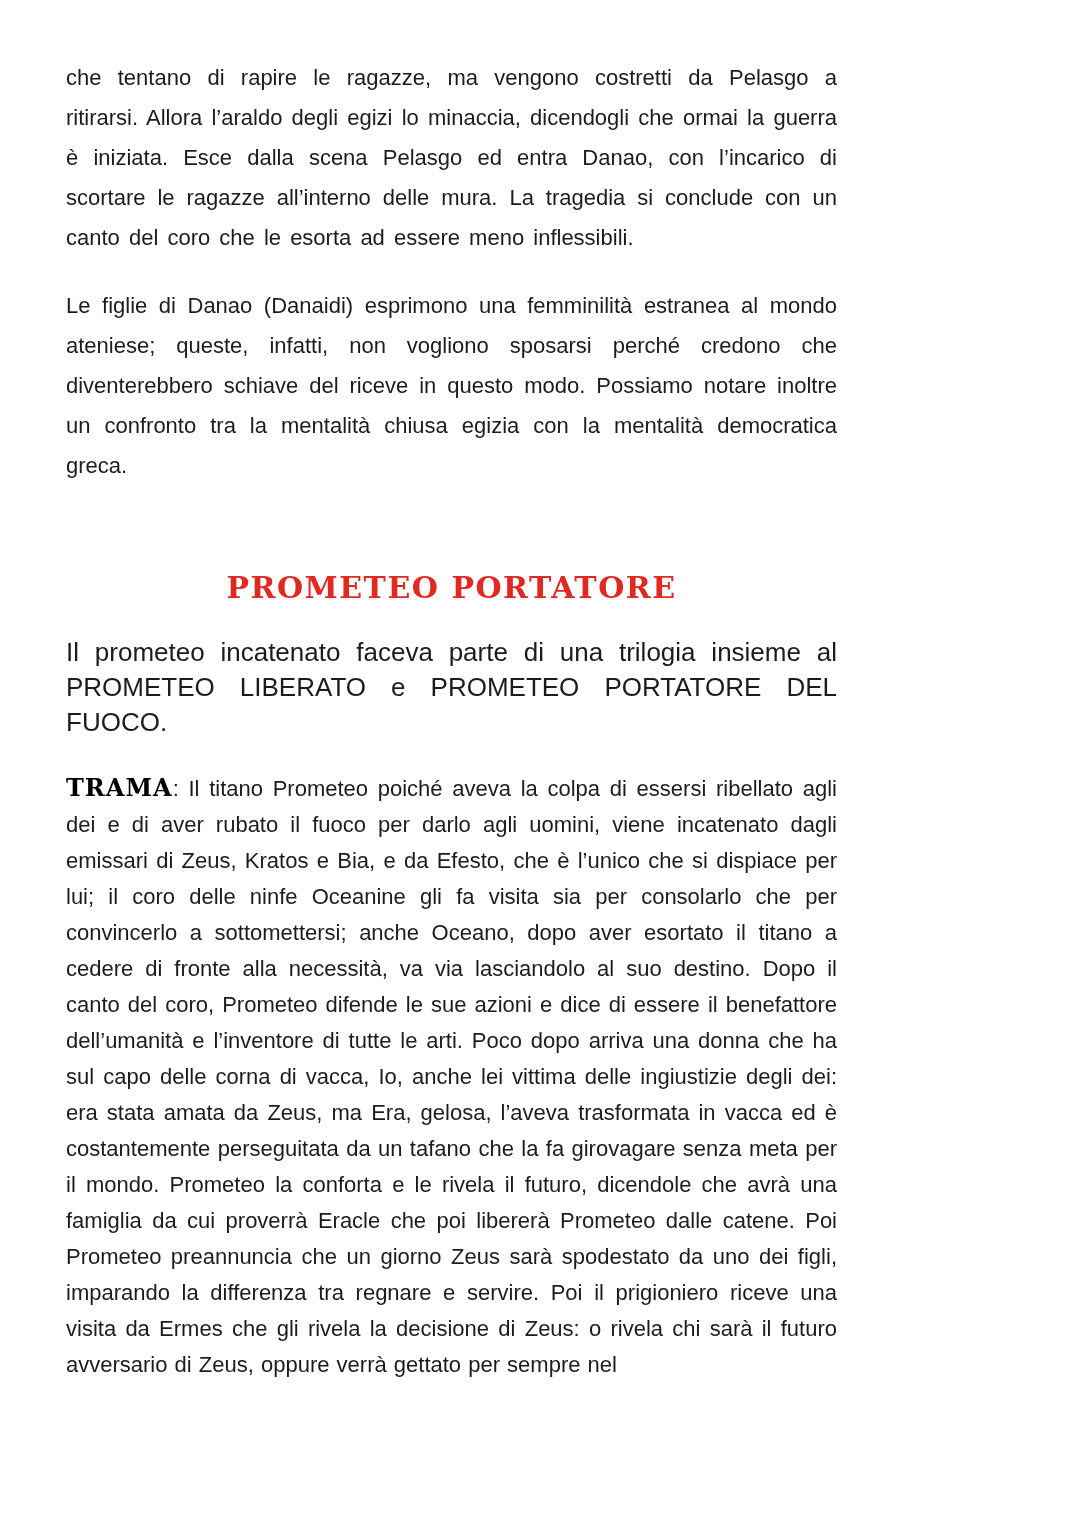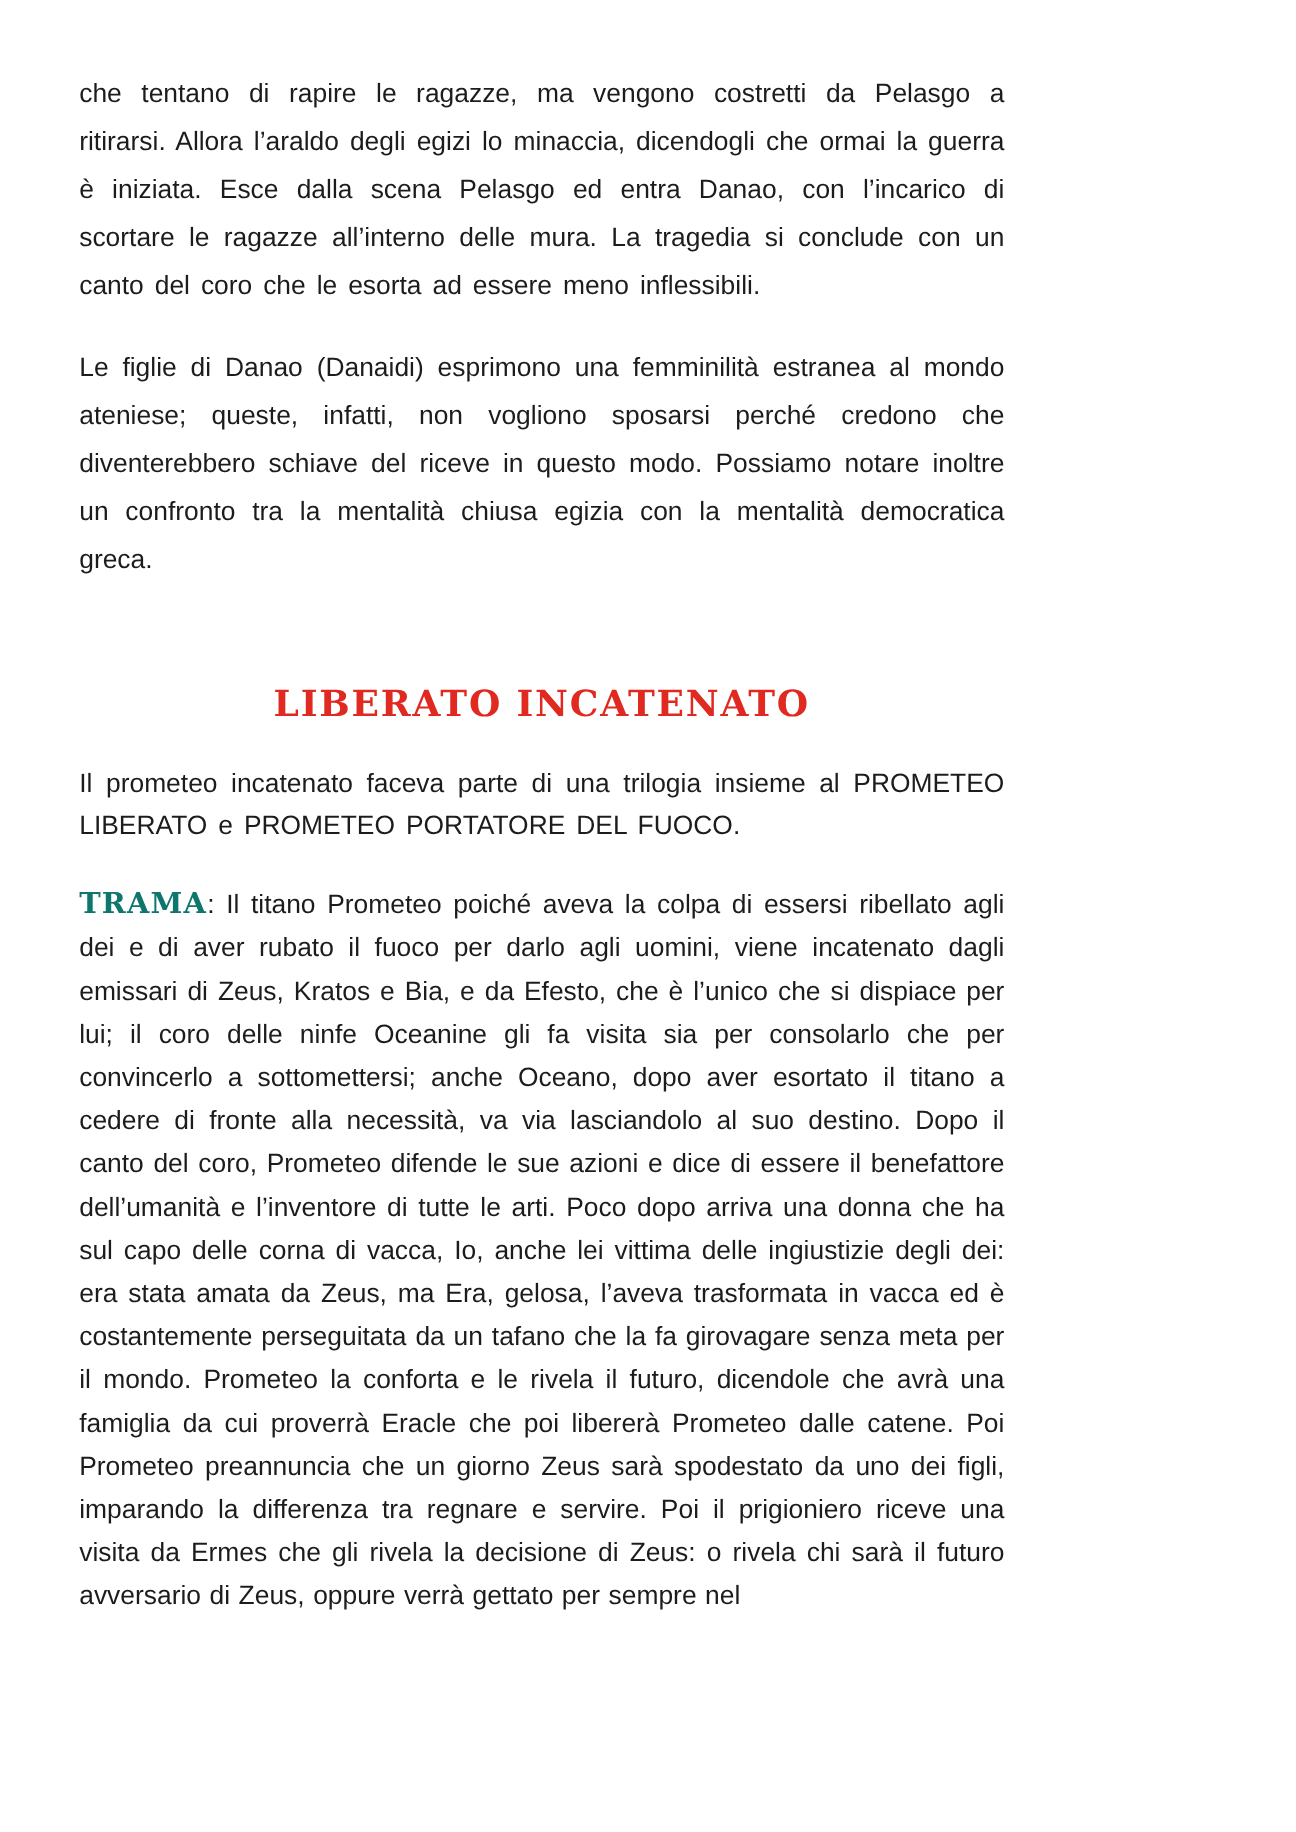--- a/index.html
+++ b/index.html
@@ -33,51 +33,51 @@
     margin: 84px 0 30px 0;
     text-align: center;
     font-family: "DejaVu Serif", serif;
     font-weight: 700;
     font-size: 30px;
     letter-spacing: 1.5px;
     color: #e02a21;
   }
   p.intro-para {
     margin: 0 0 30px 0;
-    font-size: 22px;
+    font-size: 26px;
     line-height: 35px;
     text-align: justify;
     word-spacing: 3px;
     color: #1c1c1c;
   }
   p.trama-para {
     margin: 0;
     font-size: 22px;
     line-height: 36px;
     text-align: justify;
     word-spacing: 1px;
     color: #1c1c1c;
   }
   .red-label {
     font-family: "DejaVu Serif", serif;
     font-weight: 700;
     font-size: 24px;
     letter-spacing: 1px;
-    color: #0f766e;
+    color: #000000;
   }
 </style>
 </head>
 <body>
 
 <div class="page">
 
   <p class="body-para">che tentano di rapire le ragazze, ma vengono costretti da Pelasgo a ritirarsi. Allora l’araldo degli egizi lo minaccia, dicendogli che ormai la guerra è iniziata. Esce dalla scena Pelasgo ed entra Danao, con l’incarico di scortare le ragazze all’interno delle mura. La tragedia si conclude con un canto del coro che le esorta ad essere meno inflessibili.</p>
 
 
   <p class="body-para">Le figlie di Danao (Danaidi) esprimono una femminilità estranea al mondo ateniese; queste, infatti, non vogliono sposarsi perché credono che diventerebbero schiave del riceve in questo modo. Possiamo notare inoltre un confronto tra la mentalità chiusa egizia con la mentalità democratica greca.</p>
 
-  <h1 class="doc-heading">LIBERATO INCATENATO</h1>
+  <h1 class="doc-heading">PROMETEO PORTATORE</h1>
 
   <p class="intro-para">Il prometeo incatenato faceva parte di una trilogia insieme al PROMETEO LIBERATO e PROMETEO PORTATORE DEL FUOCO.</p>
 
   <p class="trama-para"><span class="red-label">TRAMA</span><span>: Il titano Prometeo poiché aveva la colpa di essersi ribellato agli dei e di aver rubato il fuoco per darlo agli uomini, viene incatenato dagli emissari di Zeus, Kratos e Bia, e da Efesto, che è l’unico che si dispiace per lui; il coro delle ninfe Oceanine gli fa visita sia per consolarlo che per convincerlo a sottomettersi; anche Oceano, dopo aver esortato il titano a cedere di fronte alla necessità, va via lasciandolo al suo destino. Dopo il canto del coro, Prometeo difende le sue azioni e dice di essere il benefattore dell’umanità e l’inventore di tutte le arti. Poco dopo arriva una donna che ha sul capo delle corna di vacca, Io, anche lei vittima delle ingiustizie degli dei: era stata amata da Zeus, ma Era, gelosa, l’aveva trasformata in vacca ed è costantemente perseguitata da un tafano che la fa girovagare senza meta per il mondo. Prometeo la conforta e le rivela il futuro, dicendole che avrà una famiglia da cui proverrà Eracle che poi libererà Prometeo dalle catene. Poi Prometeo preannuncia che un giorno Zeus sarà spodestato da uno dei figli, imparando la differenza tra regnare e servire. Poi il prigioniero riceve una visita da Ermes che gli rivela la decisione di Zeus: o rivela chi sarà il futuro avversario di Zeus, oppure verrà gettato per sempre nel</span></p>
 
 </div>
 
 </body></html>

